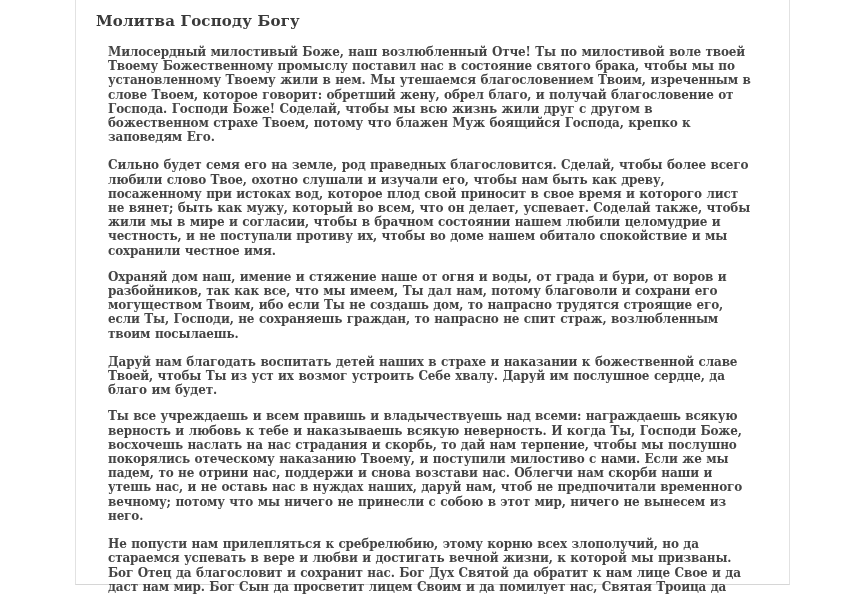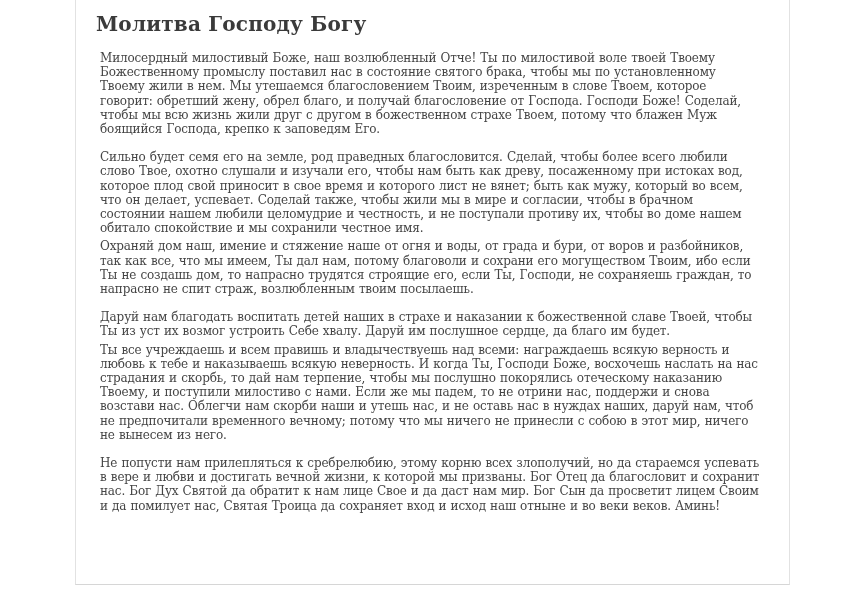--- a/index.html
+++ b/index.html
@@ -21,34 +21,34 @@
     width: 715px;
     height: 585px;
     box-sizing: border-box;
     background: #ffffff;
     border-left: 1px solid #e2e2e2;
     border-right: 1px solid #e2e2e2;
     border-bottom: 1px solid #d6d6d6;
     padding: 12px 24px 10px 20px;
   }
   .title {
-    font-size: 20px;
+    font-size: 15px;
     font-weight: bold;
     color: #3a3a3a;
     letter-spacing: 0.2px;
     margin: 0 0 15px 0;
   }
   .para {
     font-size: 12px;
-    font-weight: normal;
+    font-weight: bold;
     line-height: 14.2px;
     color: #454545;
     letter-spacing: -0.15px;
     word-spacing: 0.5px;
-    margin: 4px;
+    margin: 12px;
     text-align: left;
   }
   .para.gap {
     margin-top: 14px;
   }
   .para:first-child {
     margin-top: 0;
   }
 </style>
 </head>

